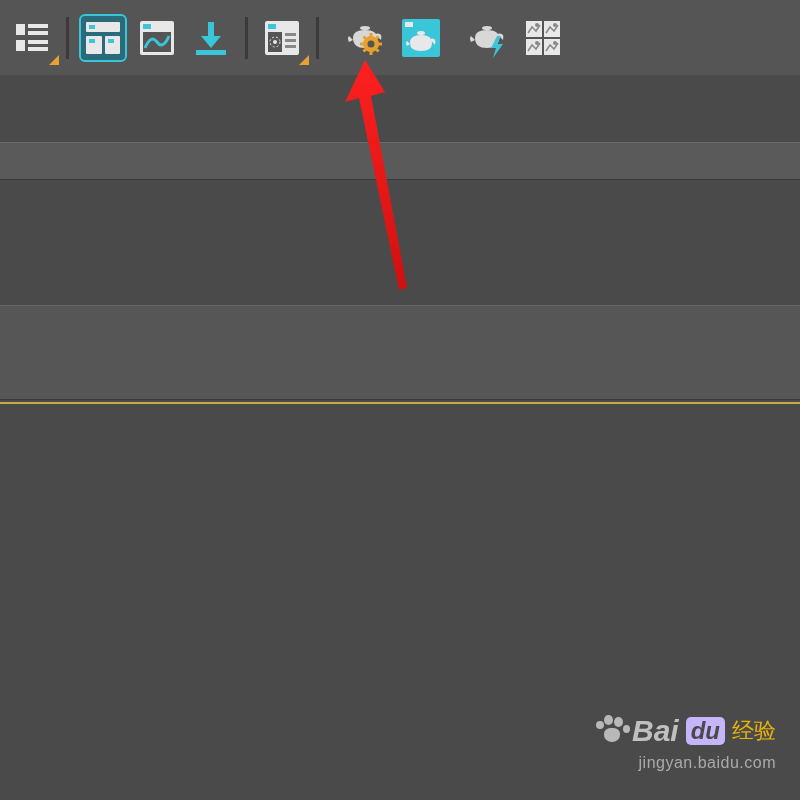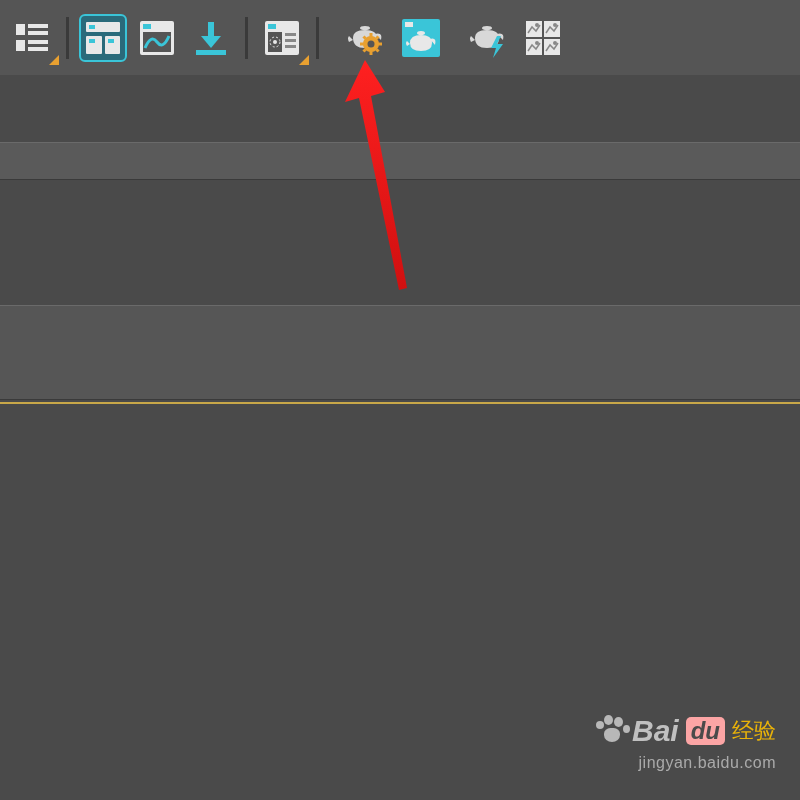--- a/index.html
+++ b/index.html
@@ -122,21 +122,21 @@
       border-radius: 50%;
     }
     .bai-text {
       font-size: 30px;
       font-weight: bold;
       color: #c0c0c0;
       font-style: italic;
     }
     .du-box {
       display: inline-block;
-      background: #fca5a5;
+      background: #c4b5fd;
       color: #4a4a4a;
       font-size: 24px;
       font-weight: bold;
       padding: 0 5px;
       border-radius: 5px;
       margin: 0 3px;
       font-style: italic;
     }
     .jingyan-text {
       font-size: 22px;

